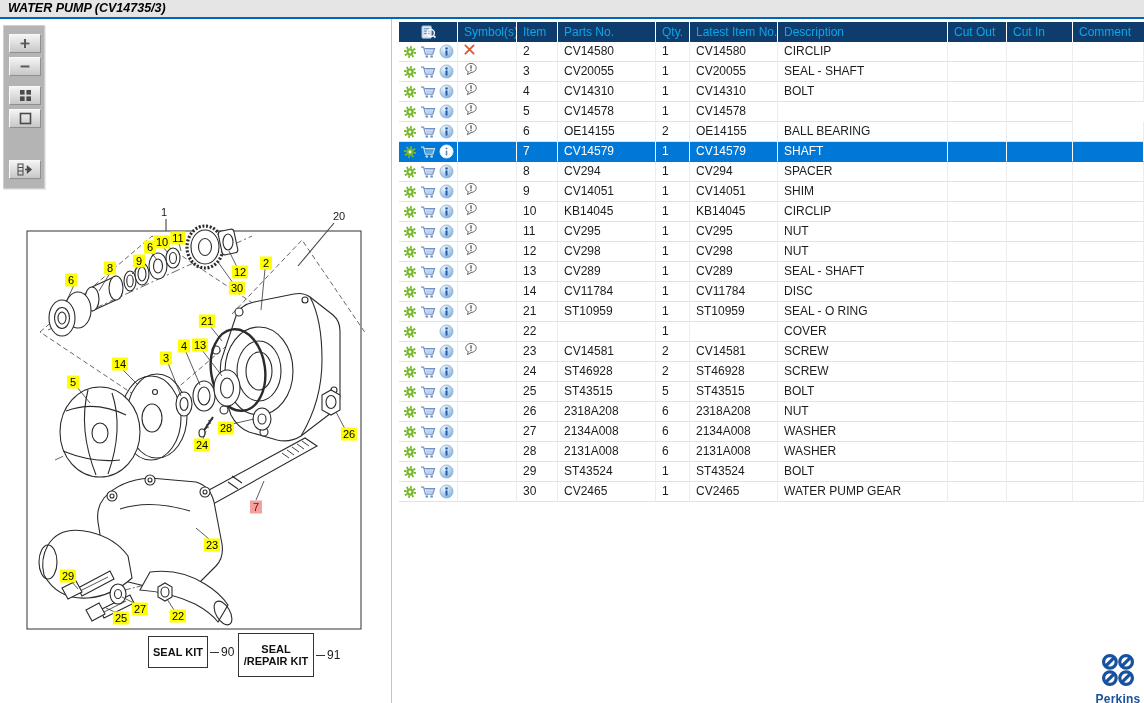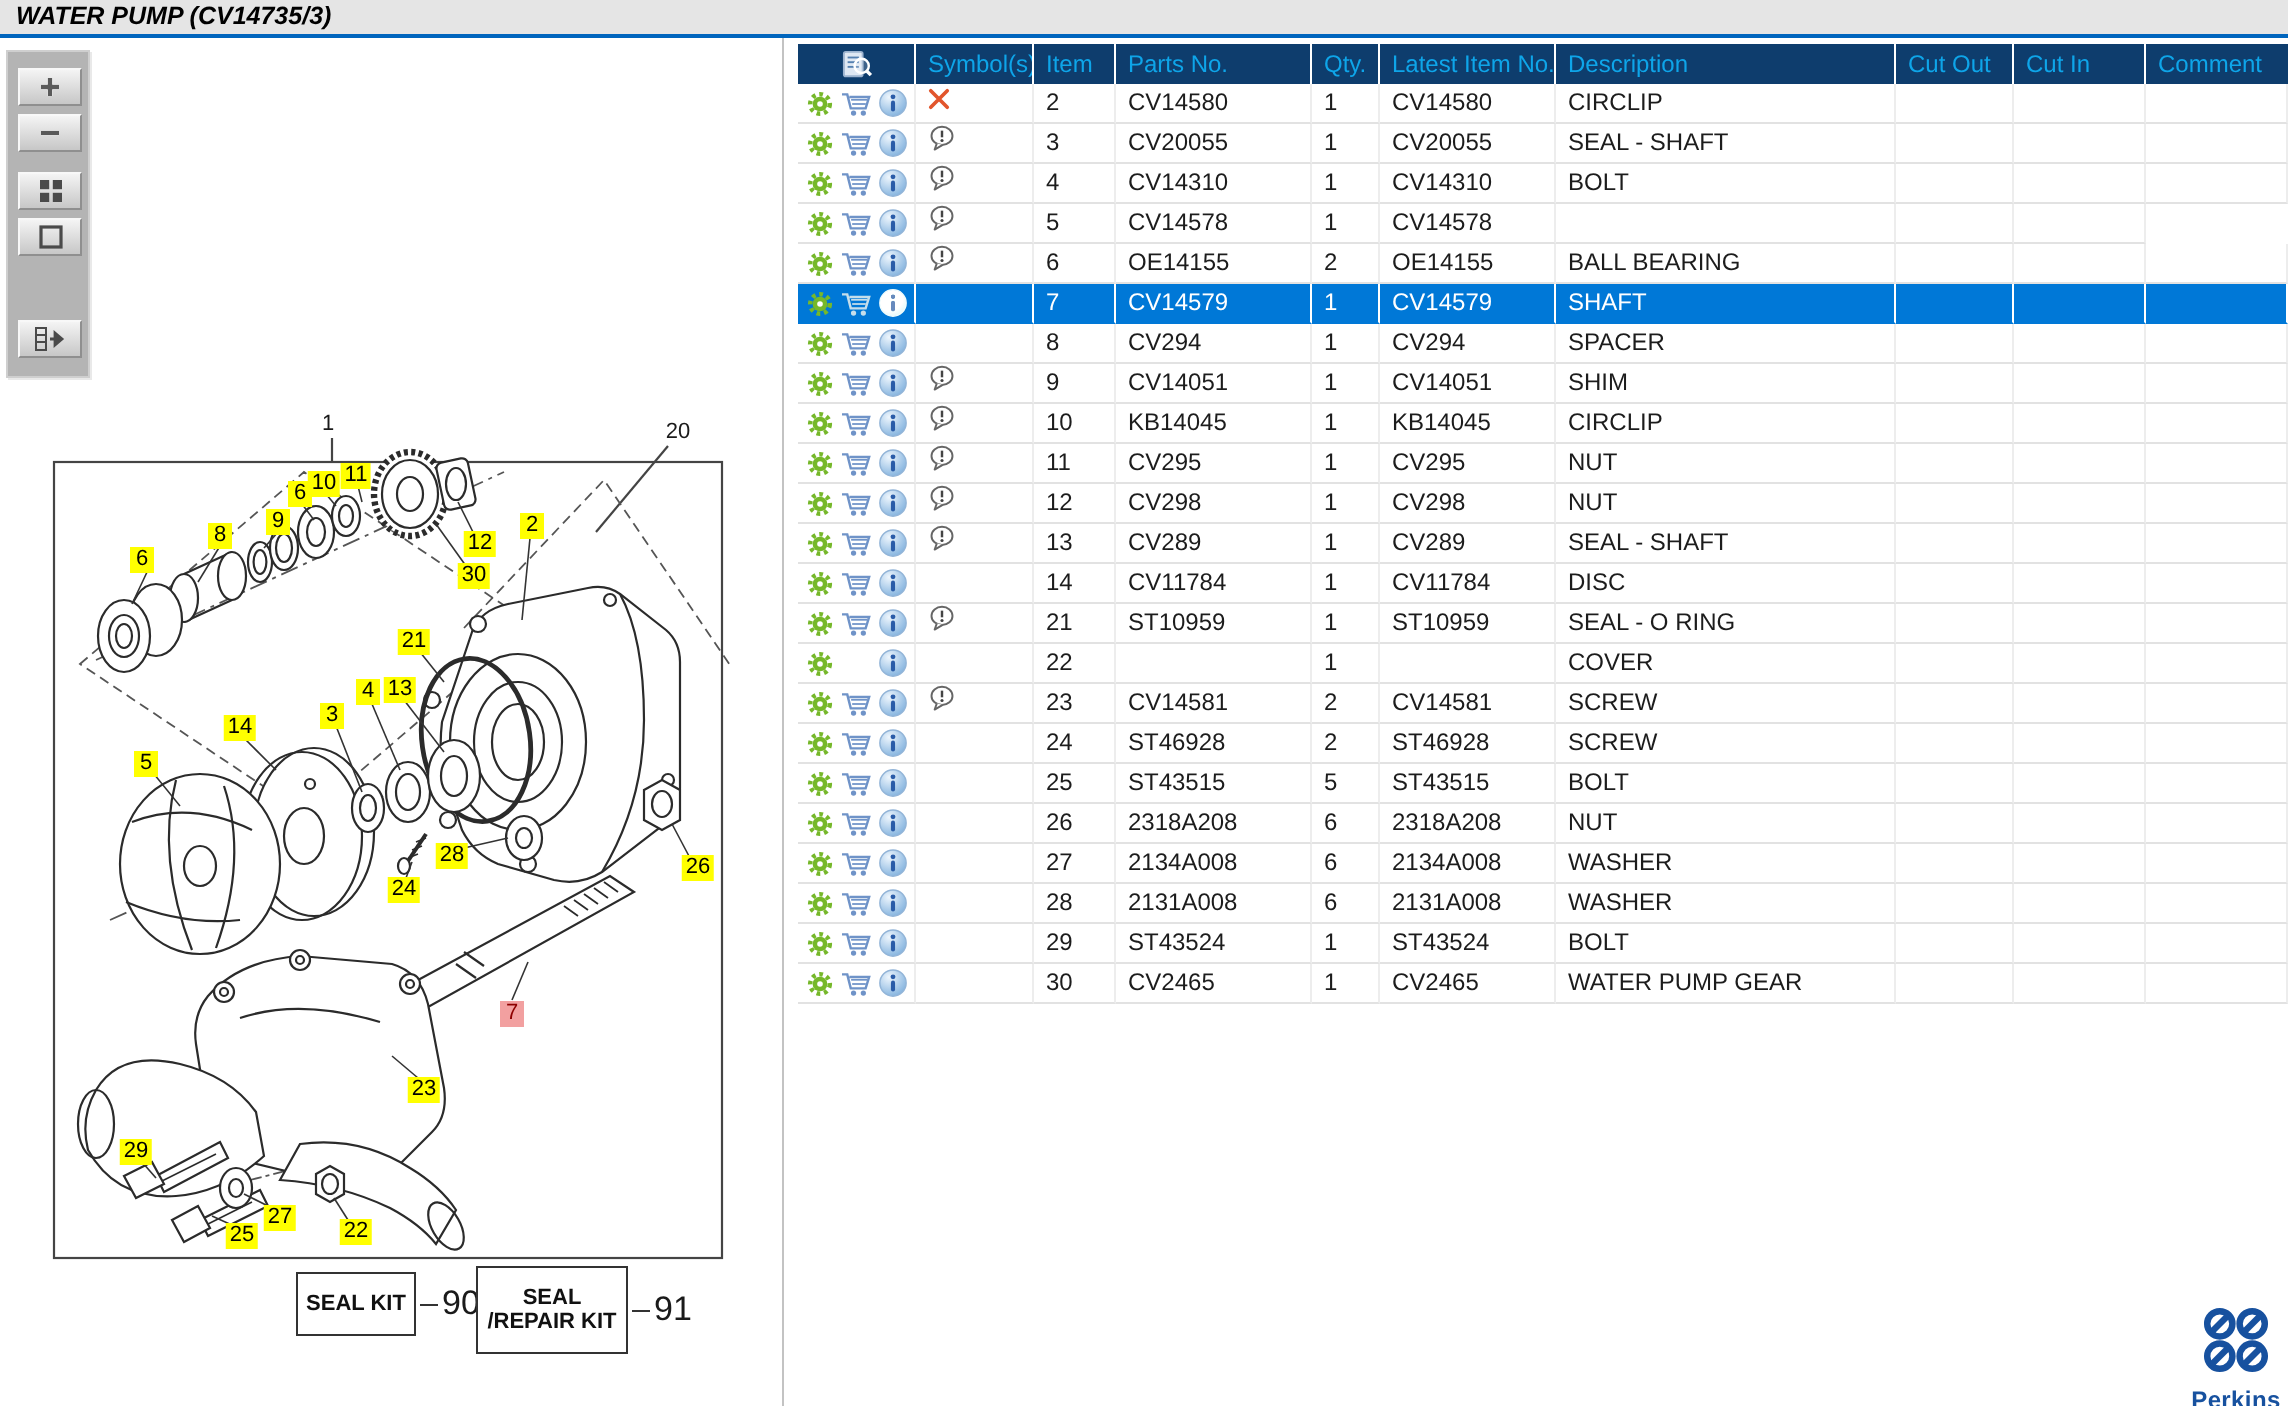--- a/index.html
+++ b/index.html
@@ -27,21 +27,21 @@
   
   #diagram-art{position:absolute;left:0;top:0;width:391px;height:684px;}
   .callout{position:absolute;transform:translate(-50%,-50%);background:#ffff00;color:#000;
     font-size:11px;line-height:13px;padding:0 2px;min-width:8px;text-align:center;cursor:pointer;z-index:4;}
   .callout.hl{background:#f2a0a0;color:#8e0000;}
   .plain-label{position:absolute;transform:translate(-50%,-50%);font-size:11px;color:#1a1a1a;z-index:4;}
   .kit{position:absolute;display:flex;align-items:center;z-index:4;}
   .kit-box{border:1px solid #333;background:#fff;display:flex;align-items:center;justify-content:center;
     text-align:center;font-weight:bold;font-size:11px;line-height:12px;color:#111;padding:2px;box-sizing:border-box;margin-left:36px;}
   .kit-tick{width:9px;height:1px;background:#333;margin:0 2px;}
-  .kit-ref{font-size:17px;color:#1a1a1a;}
+  .kit-ref{font-size:12px;color:#1a1a1a;}
 
   
   #parts-table{position:absolute;left:399px;top:22px;width:745px;}
   .grid-row{display:grid;grid-template-columns:59px 59px 41px 98px 34px 88px 170px 59px 66px 1fr;
     height:20px;align-items:center;}
   #table-header .hcell{background:#0e3d6d;color:#0ea5e9;font-size:12px;height:20px;line-height:20px;
     padding-left:6px;border-right:1px solid #fff;box-sizing:border-box;white-space:nowrap;overflow:hidden;}
   #table-header .hcell:last-child{border-right:none;}
   #table-header .hcell.c-icons{display:flex;align-items:center;justify-content:center;padding-left:0;}
   .trow{cursor:pointer;}

